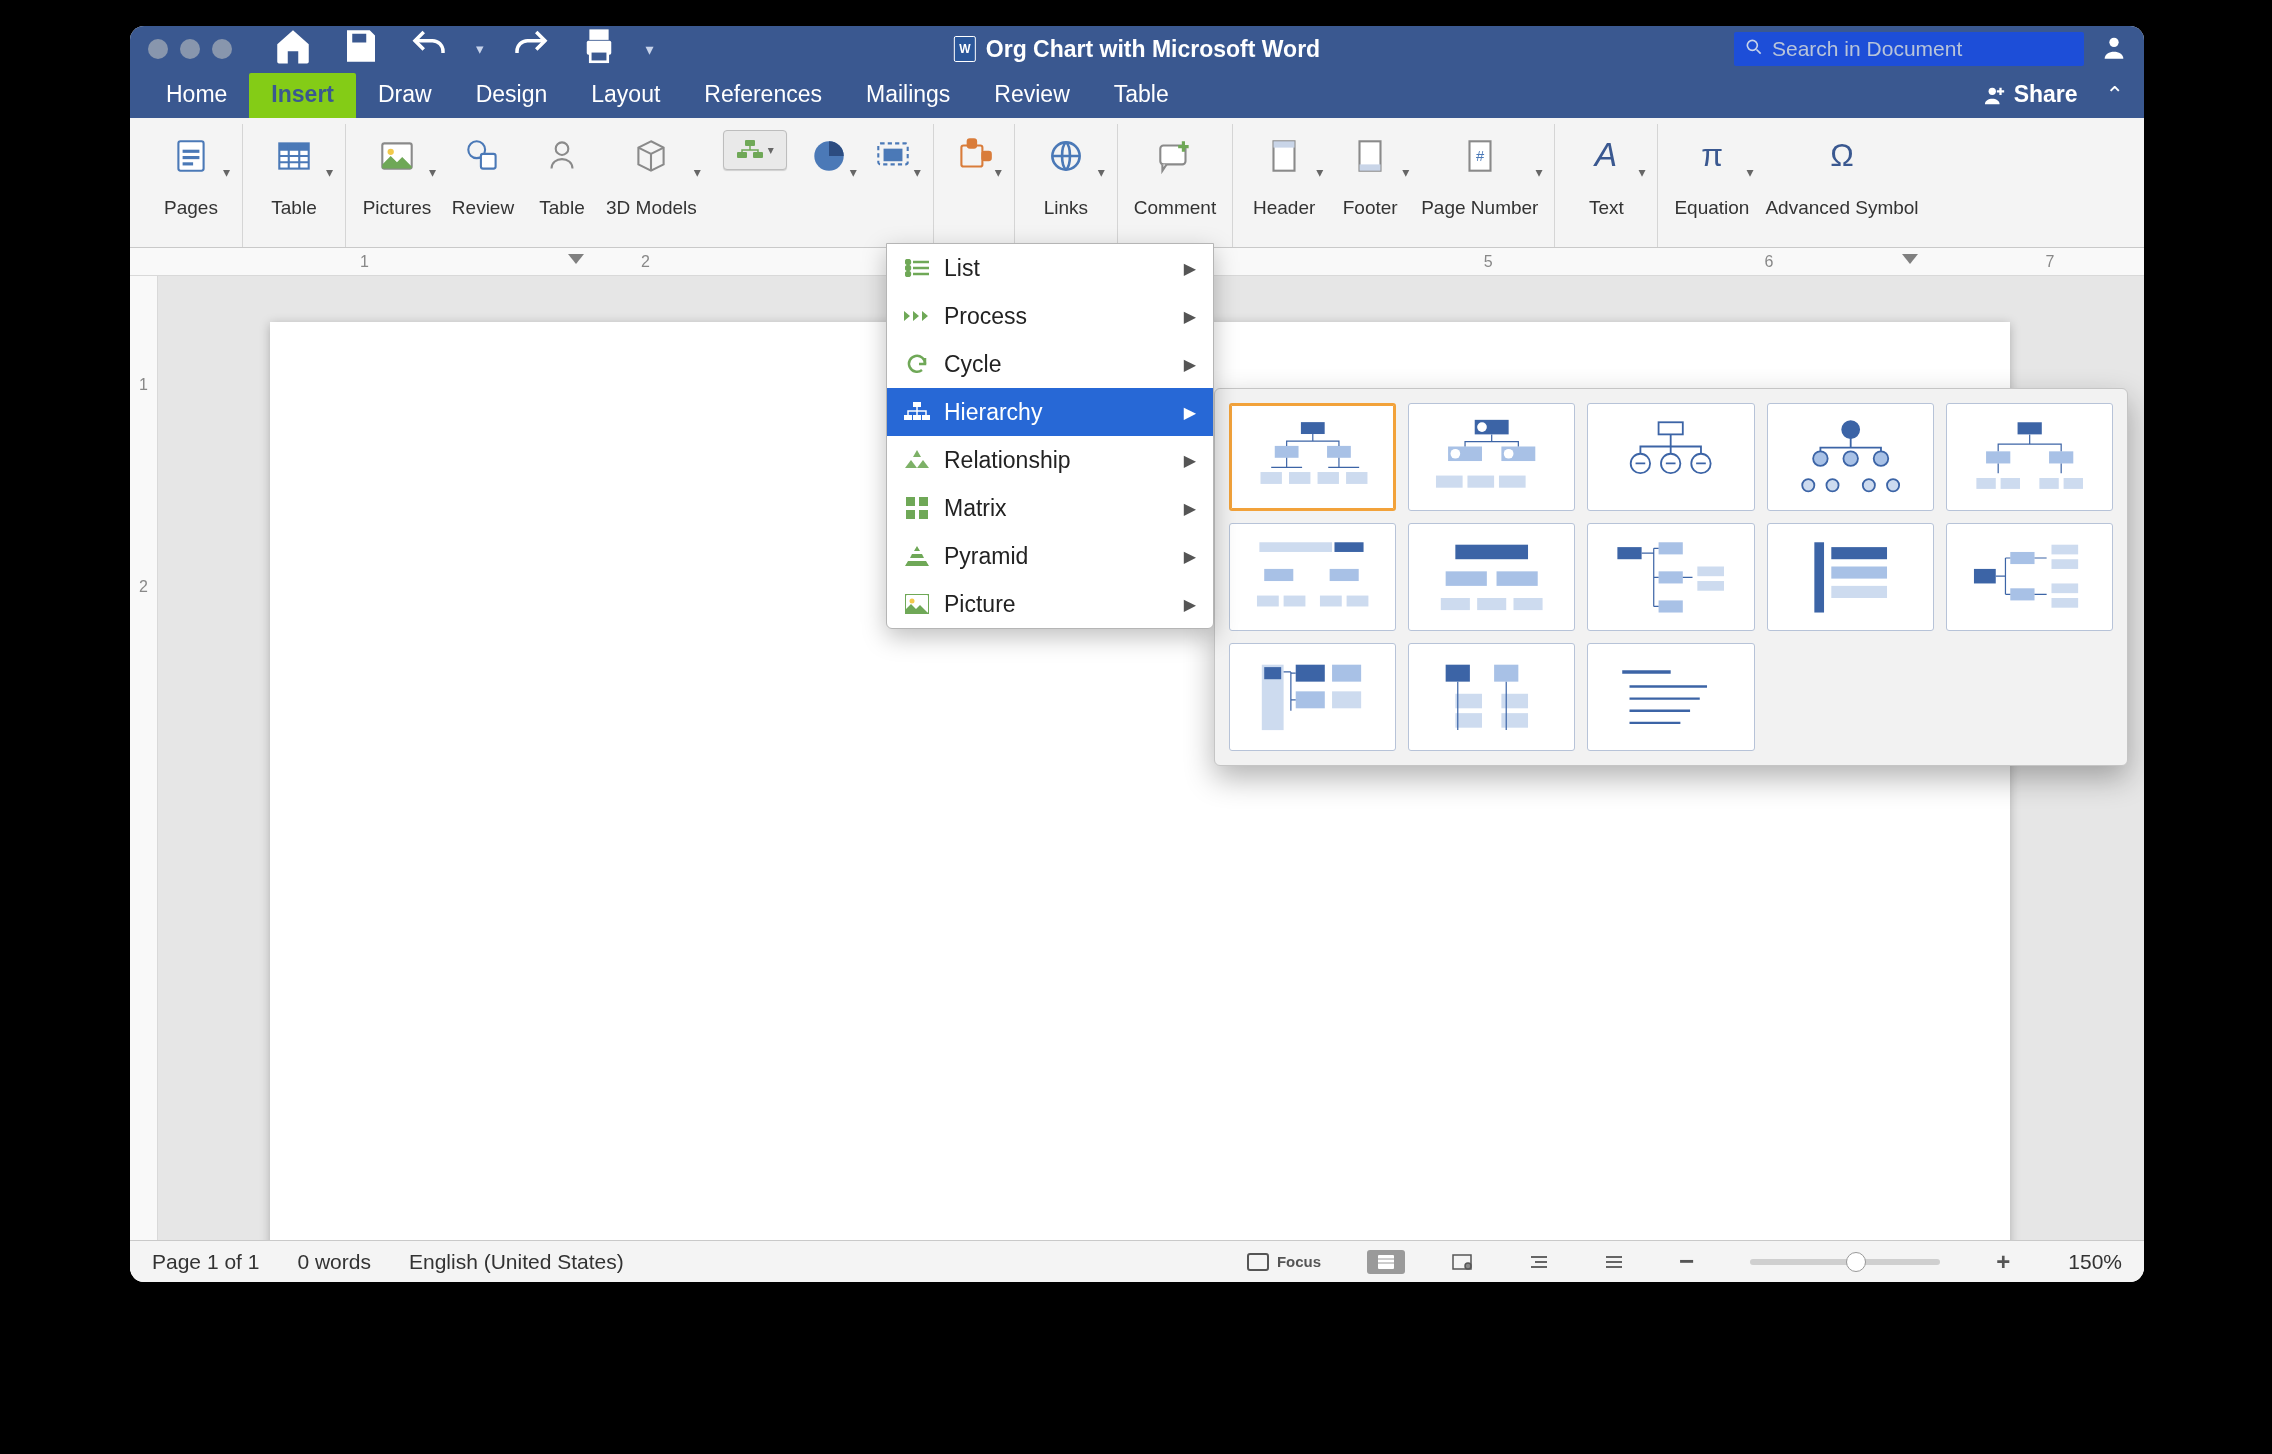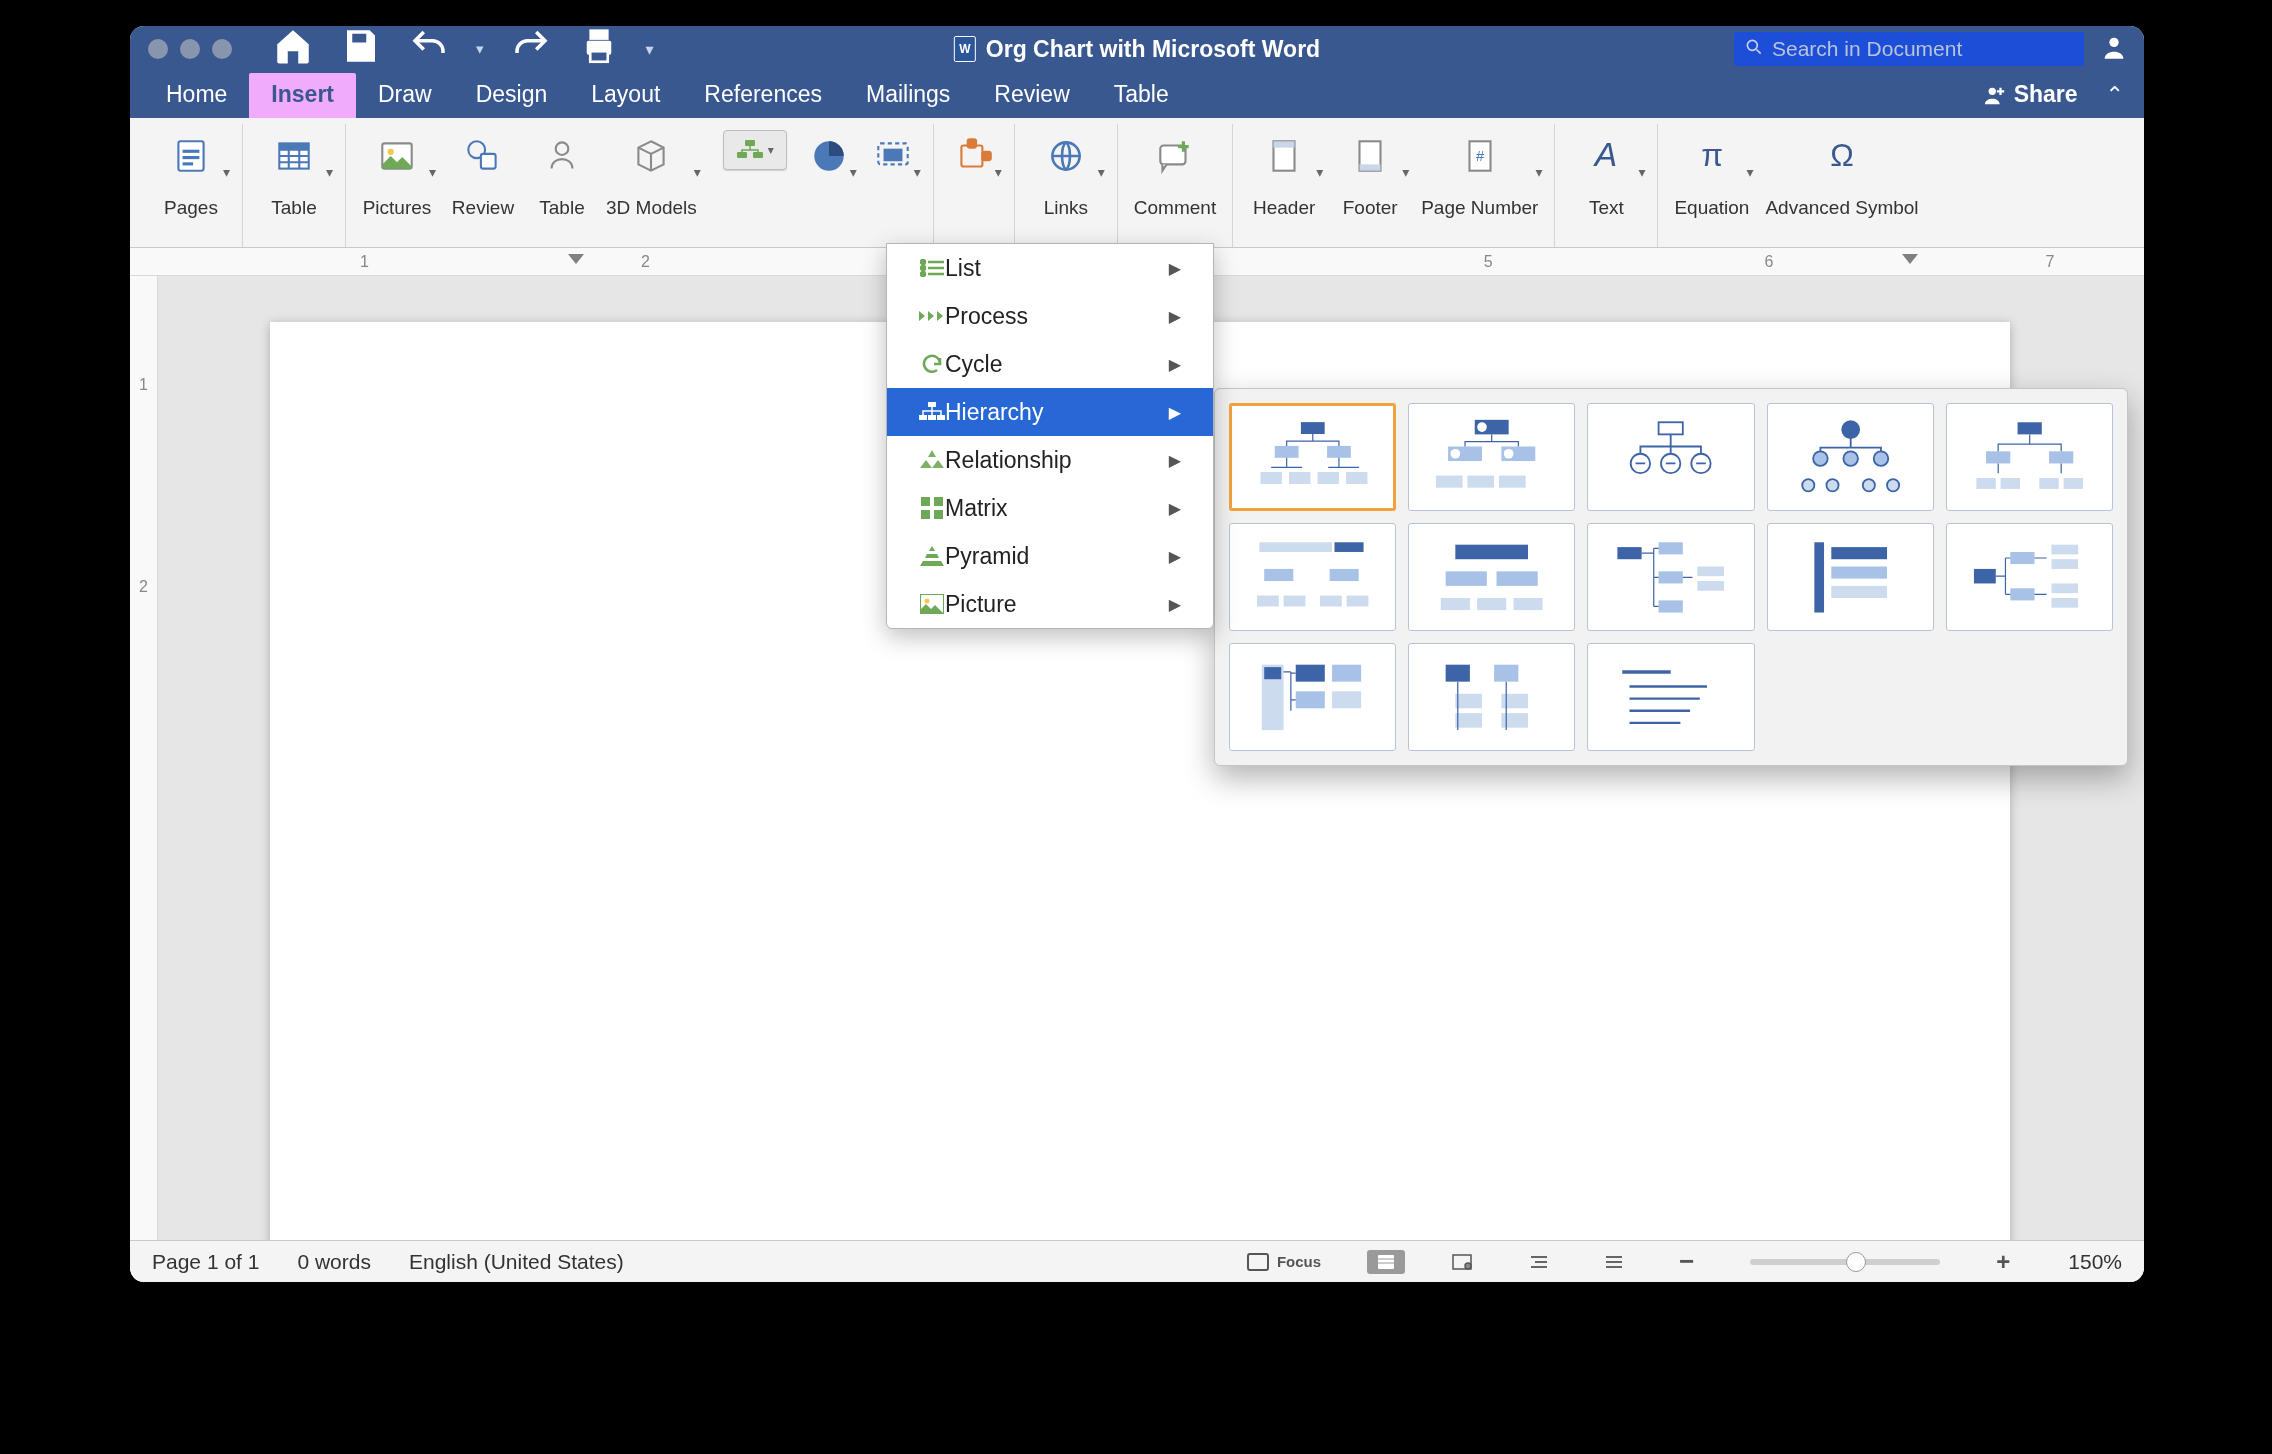--- a/index.html
+++ b/index.html
@@ -14,38 +14,38 @@
   .qat-item { color: #fff; font-size: 28px; cursor: pointer; }
   .title-center { position: absolute; left: 50%; transform: translateX(-50%); display: flex; align-items: center; gap: 10px; font-weight: 600; font-size: 23px; }
   .doc-icon { width: 22px; height: 26px; background: #2b579a; border: 1px solid #fff; border-radius: 2px; display:flex;align-items:center;justify-content:center;font-size:12px;font-weight:bold;color:#fff; }
   .search-box { margin-left: auto; width: 350px; height: 34px; background: #1d4ed8; border-radius: 2px; display: flex; align-items: center; padding: 0 10px; color: #b8c4d9; font-size: 21px; }
   .search-box .mag { margin-right: 8px; }
   .userbtn { width: 32px; height: 32px; margin-left: 16px; color:#fff; font-size:26px; }
 
   
   .tabstrip { height: 46px; background: #3a5890; display: flex; align-items: flex-end; color: #fff; font-size: 23px; padding: 0 14px; }
   .tab { padding: 8px 22px 10px; cursor: pointer; }
-  .tab.active { background: #f0abfc; color: #3a5890; font-weight: 600; border-top-left-radius: 2px; border-top-right-radius: 2px; }
+  .tab.active { background: #84cc16; color: #3a5890; font-weight: 600; border-top-left-radius: 2px; border-top-right-radius: 2px; }
   .tab-spacer { flex: 1; }
   .share { display:flex;align-items:center;gap:8px;padding:0 14px 10px;font-weight:600; }
   .collapse { padding:0 6px 10px 14px;font-size:22px; }
 
   
   .ribbon { height: 130px; background: #f4f4f4; border-bottom: 1px solid #c9c9c9; display: flex; align-items: stretch; padding: 6px 10px 0; }
   .group { display: flex; align-items: stretch; border-right: 1px solid #d5d5d5; padding: 4px 8px; }
   .group:last-child { border-right: none; }
   .rbtn { display: flex; flex-direction: column; align-items: center; justify-content: flex-start; min-width: 86px; padding: 4px 8px 0; font-size: 19px; color: #333; cursor: pointer; position: relative; }
   .rbtn .ico { height: 48px; display:flex;align-items:center;justify-content:center; }
   .rbtn .lbl { margin-top: 17px; text-align: left; line-height: 22px; }
   .dd-caret { position:absolute; top:36px; right:4px; font-size:14px; color:#666; }
   .smartart-btn { align-self:flex-start; margin:2px 10px 0; width:64px;height:40px;background:#e9e9e9;border:1px solid #bdbdbd;border-radius:4px;display:flex;align-items:center;justify-content:center;gap:4px; box-shadow:0 1px 1px rgba(0,0,0,.15); }
 
   
   .sa-menu { position:absolute; left:756px; top:217px; width:328px; background:#fff; border:1px solid #b5b5b5; border-radius:0 0 6px 6px; box-shadow:0 8px 24px rgba(0,0,0,.25); overflow:hidden; z-index:30; }
-  .sa-row { display:flex;align-items:center;height:48px;padding:0 32px;font-size:23px;color:#222;cursor:pointer;position:relative; }
+  .sa-row { display:flex;align-items:center;height:48px;padding:0 17px;font-size:23px;color:#222;gap:14px;cursor:pointer;position:relative; }
   .sa-row .arrow { margin-left:auto; font-size:16px; color:#555; }
   .sa-row.selected { background:#2768d6;color:#fff; }
   .sa-row.selected .arrow { color:#fff; }
   .sa-ico { width:26px;height:26px;display:flex;align-items:center;justify-content:center; }
 
   
   .gallery { position:absolute; left:1084px; top:362px; width:914px; background:#f2f2f2; border:1px solid #c5c5c5; border-radius:6px; box-shadow:0 12px 30px rgba(0,0,0,.3); padding:14px; display:grid; grid-template-columns: repeat(5, 1fr); gap:12px; z-index:29; }
   .thumb { background:#fff; border:1px solid #b7c3d8; border-radius:3px; height:108px; display:flex;align-items:center;justify-content:center; cursor:pointer; }
   .thumb.selected { border:2px solid #f2a23a; box-shadow: inset 0 0 0 1px #f2a23a; }
   .thumb svg { width:88%; height:80%; }

